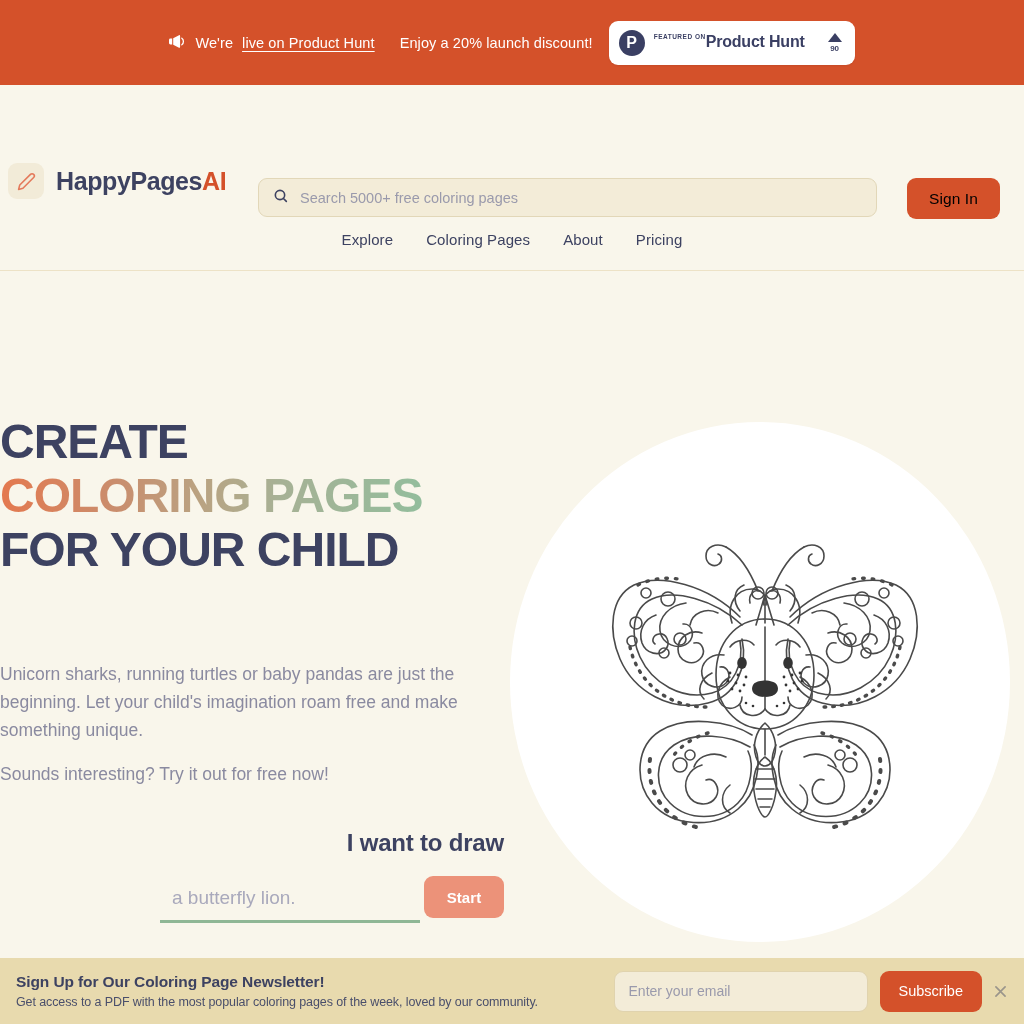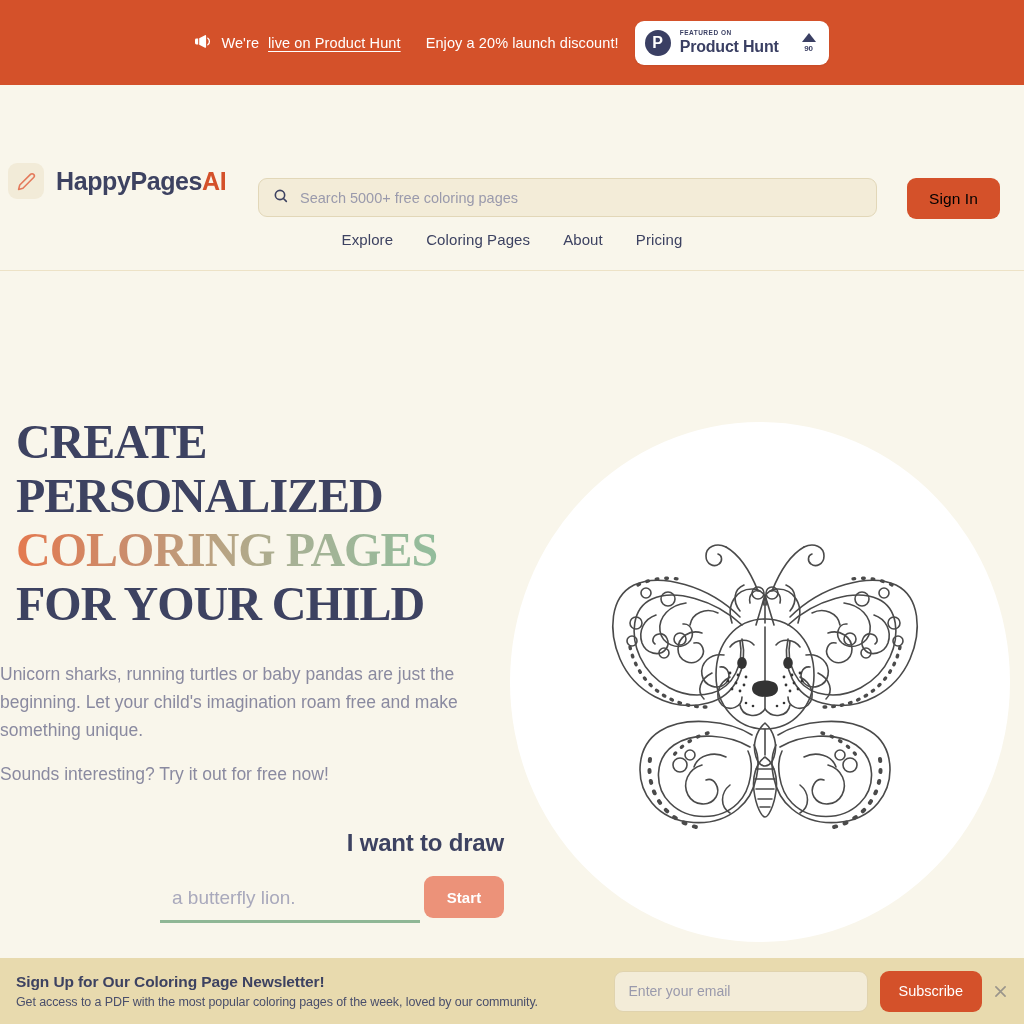--- a/index.html
+++ b/index.html
@@ -37,21 +37,21 @@
     display:flex; align-items:center; gap:9px;
     box-shadow:0 1px 2px rgba(0,0,0,.07);
   }
   .ph-circle {
     width:26px; height:26px; border-radius:50%;
     background:#3A3F63; color:#FFFFFF;
     display:flex; align-items:center; justify-content:center;
     font-size:16px; font-weight:bold; line-height:1;
     flex:0 0 auto;
   }
-  .ph-txt { display:flex; flex-direction:column; justify-content:center; }
+  .ph-txt { display:flex; flex-direction:row; justify-content:center; }
   .ph-sub { font-size:6.5px; letter-spacing:.5px; color:#3A3F63; font-weight:bold; line-height:1.3; }
   .ph-name { font-size:16px; font-weight:bold; color:#3A3F63; line-height:1.15; letter-spacing:-.2px; }
   .ph-vote { display:flex; flex-direction:column; align-items:center; margin-left:14px; }
   .ph-arrow { width:0;height:0;border-left:7px solid transparent;border-right:7px solid transparent;border-bottom:9px solid #3A3F63; }
   .ph-count { font-size:8px; font-weight:bold; color:#3A3F63; margin-top:2px; }
 
   
   .header { position:relative; height:112px; background:#F9F6EB; }
   .brand {
     position:absolute; left:8px; top:96px; transform:translateY(-50%);
@@ -105,22 +105,22 @@
     position:absolute; left:510px; top:225px;
     width:500px; height:520px; border-radius:50%;
     background:#FFFFFF;
   }
   .hero-art {
     position:absolute; left:590px; top:310px;
     width:350px; height:350px;
   }
 
   .headline {
-    position:absolute; left:16px; top:218px;
-    font-family:Liberation Serif, serif;
+    position:absolute; left:0; top:218px;
+    font-family:Liberation Sans, sans-serif;
     font-weight:bold;
     font-size:48px; line-height:54px;
     letter-spacing:-1px;
     text-transform:uppercase;
     color:#3D4261;
   }
   .hl-1 { display:block; }
   .hl-2 { display:block; }
   .hl-3 { display:block; }
   .hl-4 { display:block; }
@@ -373,21 +373,20 @@
         <path d="M175 216 C166 224 162 238 166 250 C170 262 180 262 184 250 C188 238 184 224 175 216z"></path>
         <path d="M175 250 C166 256 162 270 164 284 C166 300 172 310 175 310 C178 310 184 300 186 284 C188 270 184 256 175 250z"></path>
         <path d="M166 262 H184 M165 272 H185 M166 282 H184 M168 292 H182 M170 300 H180"></path>
         <path d="M175 222 L175 248"></path>
       </g>
     </svg>
   </div>
 
   <h1 class="headline">
     <span class="hl-1">Create</span>
-    <span class="hl-2">Personalized</span>
     <span class="hl-3 grad">Coloring Pages</span>
     <span class="hl-4">for your child</span>
   </h1>
 
   <div class="lead">
     <p>Unicorn sharks, running turtles or baby pandas are just the beginning. Let your child's imagination roam free and make something unique.</p>
     <p>Sounds interesting? Try it out for free now!</p>
   </div>
 
   <div class="draw-block">

